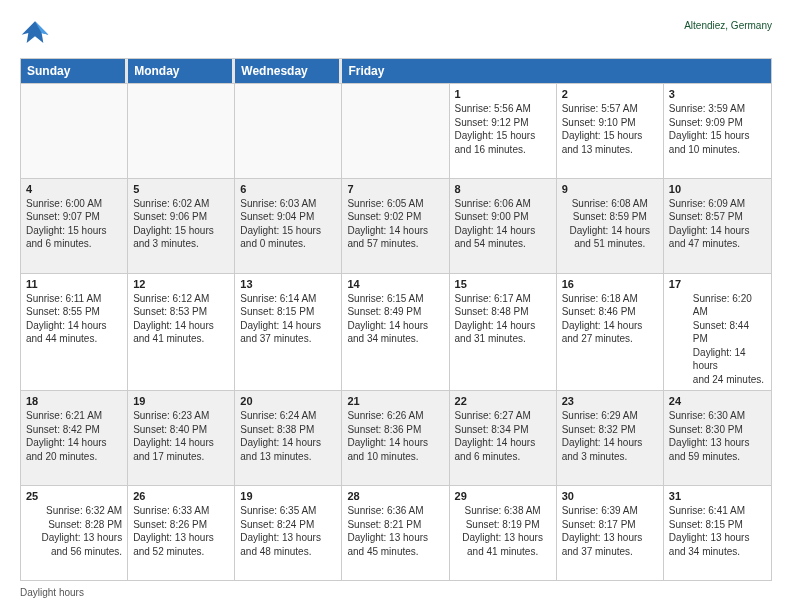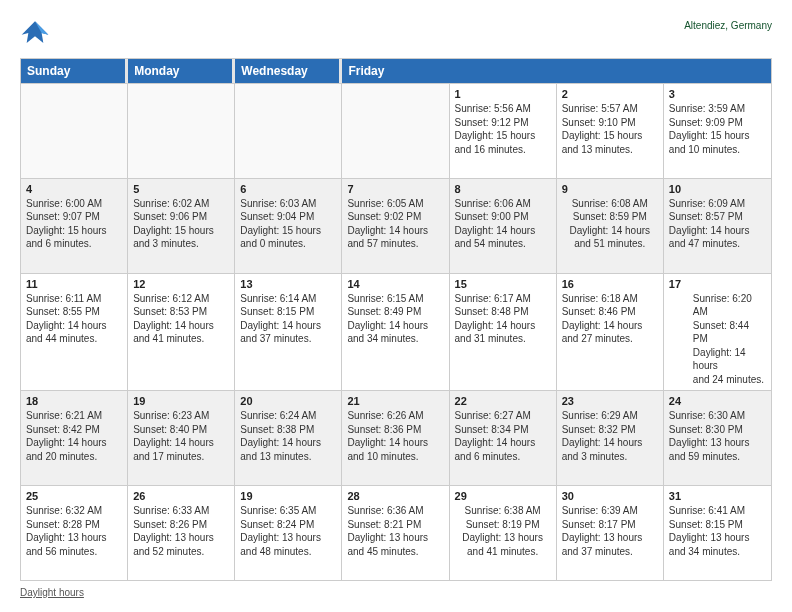--- a/index.html
+++ b/index.html
@@ -105,21 +105,20 @@
     }
     .cell-info {
       font-size: 10px;
       line-height: 1.35;
       color: #333;
     }
     .footer {
       margin-top: 6px;
       font-size: 10px;
       color: #555;
-      text-decoration: underline;
     }
   </style>
 </head>
 <body>
 
 <div class="page">
   <div class="header">
     <div class="logo">
       <svg class="logo-bird" viewBox="0 0 36 36">
         <polygon points="18,4 34,20 26,18 28,30 18,22 8,30 10,18 2,20" fill="#2a6db5"></polygon>
@@ -315,21 +314,21 @@
             <div class="day-num">24</div>
             <div class="cell-info" style="white-space: pre-line;">Sunrise: 6:30 AM
 Sunset: 8:30 PM
 Daylight: 13 hours
 and 59 minutes.</div>
           </div>
         </div>
         <div class="cal-row">
           <div class="cal-cell">
             <div class="day-num">25</div>
-            <div class="cell-info" style="white-space: pre-line;">Sunrise: 6:32 AM
+            <div class="cell-info" style="white-space: pre-line; text-align: right;">Sunrise: 6:32 AM
 Sunset: 8:28 PM
 Daylight: 13 hours
 and 56 minutes.</div>
           </div>
           <div class="cal-cell">
             <div class="day-num">26</div>
             <div class="cell-info" style="white-space: pre-line;">Sunrise: 6:33 AM
 Sunset: 8:26 PM
 Daylight: 13 hours
 and 52 minutes.</div>

